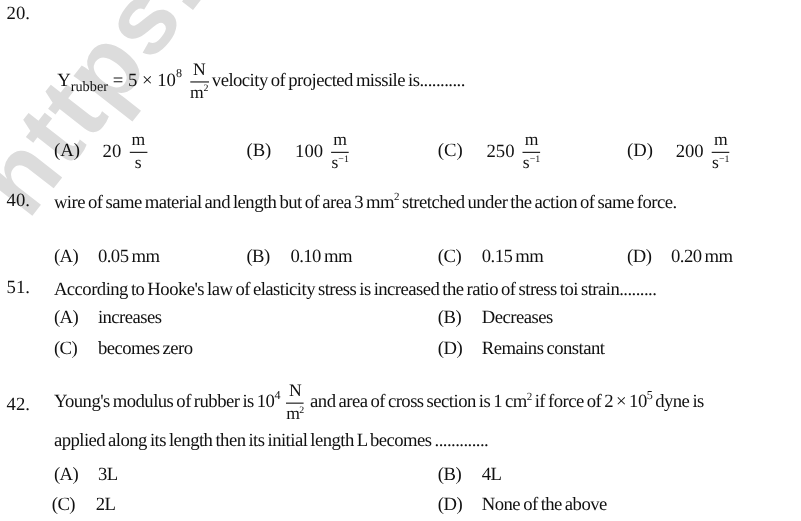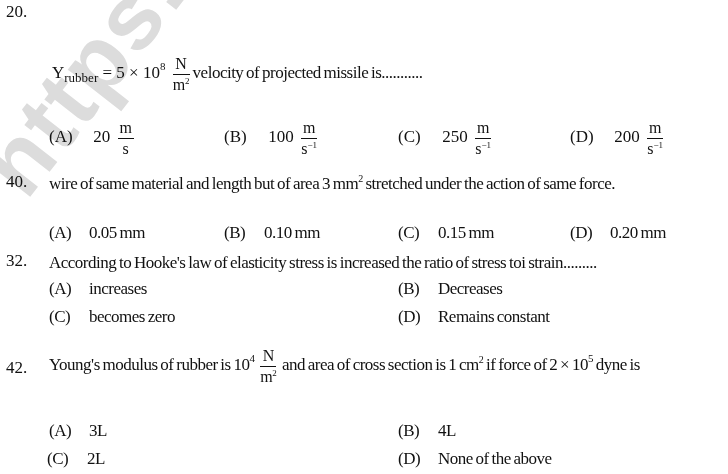--- a/index.html
+++ b/index.html
@@ -84,35 +84,36 @@
     <div class="qtext cond" style="top:0;">
       <div><span>wire of same material and length but of area 3 mm</span><sup>2</sup><span> stretched under the action of same force.</span></div>
     </div>
     <div class="opt cond" style="left:49px; top:51px;"><span class="lbl">(A)</span><span>0.05 mm</span></div>
     <div class="opt cond" style="left:224px; top:51px;"><span class="lbl">(B)</span><span>0.10 mm</span></div>
     <div class="opt cond" style="left:398px; top:51px;"><span class="lbl">(C)</span><span>0.15 mm</span></div>
     <div class="opt cond" style="left:570px; top:51px;"><span class="lbl">(D)</span><span>0.20 mm</span></div>
   </div>
 
   <div class="q" style="top:251px;">
-    <span class="qnum" style="top:0;">32.</span>
+    <span class="qnum" style="top:0;">51.</span>
     <div class="qtext cond" style="top:0;">According to Hooke's law of elasticity stress is increased the ratio of stress toi strain.........</div>
     <div class="opt cond" style="left:49px; top:28px;"><span class="lbl">(A)</span><span>increases</span></div>
     <div class="opt cond" style="left:398px; top:28px;"><span class="lbl">(B)</span><span>Decreases</span></div>
     <div class="opt cond" style="left:49px; top:56px;"><span class="lbl">(C)</span><span>becomes zero</span></div>
     <div class="opt cond" style="left:398px; top:56px;"><span class="lbl">(D)</span><span>Remains constant</span></div>
   </div>
 
   <div class="q" style="top:348px;">
     <span class="qnum" style="top:10px;">42.</span>
     <div class="qtext cond" style="top:0; white-space:nowrap;">
       <div style="height:36px;">
         <span>Young's modulus of rubber is </span><span>10</span><span class="sup-exp">4</span>
         <span class="frac"><span class="num">N</span><span class="den"><span>m</span><sup>2</sup></span></span><span> and area of cross section is 1 cm</span><sup>2</sup><span> if force of </span><span>2 × 10</span><span class="sup-exp">5</span><span> dyne is</span>
       </div>
+      <div style="margin-top:4px;">applied along its length then its initial length L becomes .............</div>
     </div>
     <div class="opt cond" style="left:49px; top:73px;"><span class="lbl">(A)</span><span>3L</span></div>
     <div class="opt cond" style="left:398px; top:73px;"><span class="lbl">(B)</span><span>4L</span></div>
     <div class="opt cond" style="left:47px; top:101px;"><span class="lbl">(C)</span><span>2L</span></div>
     <div class="opt cond" style="left:398px; top:101px;"><span class="lbl">(D)</span><span>None of the above</span></div>
   </div>
 
 </div>
 
 </body></html>

